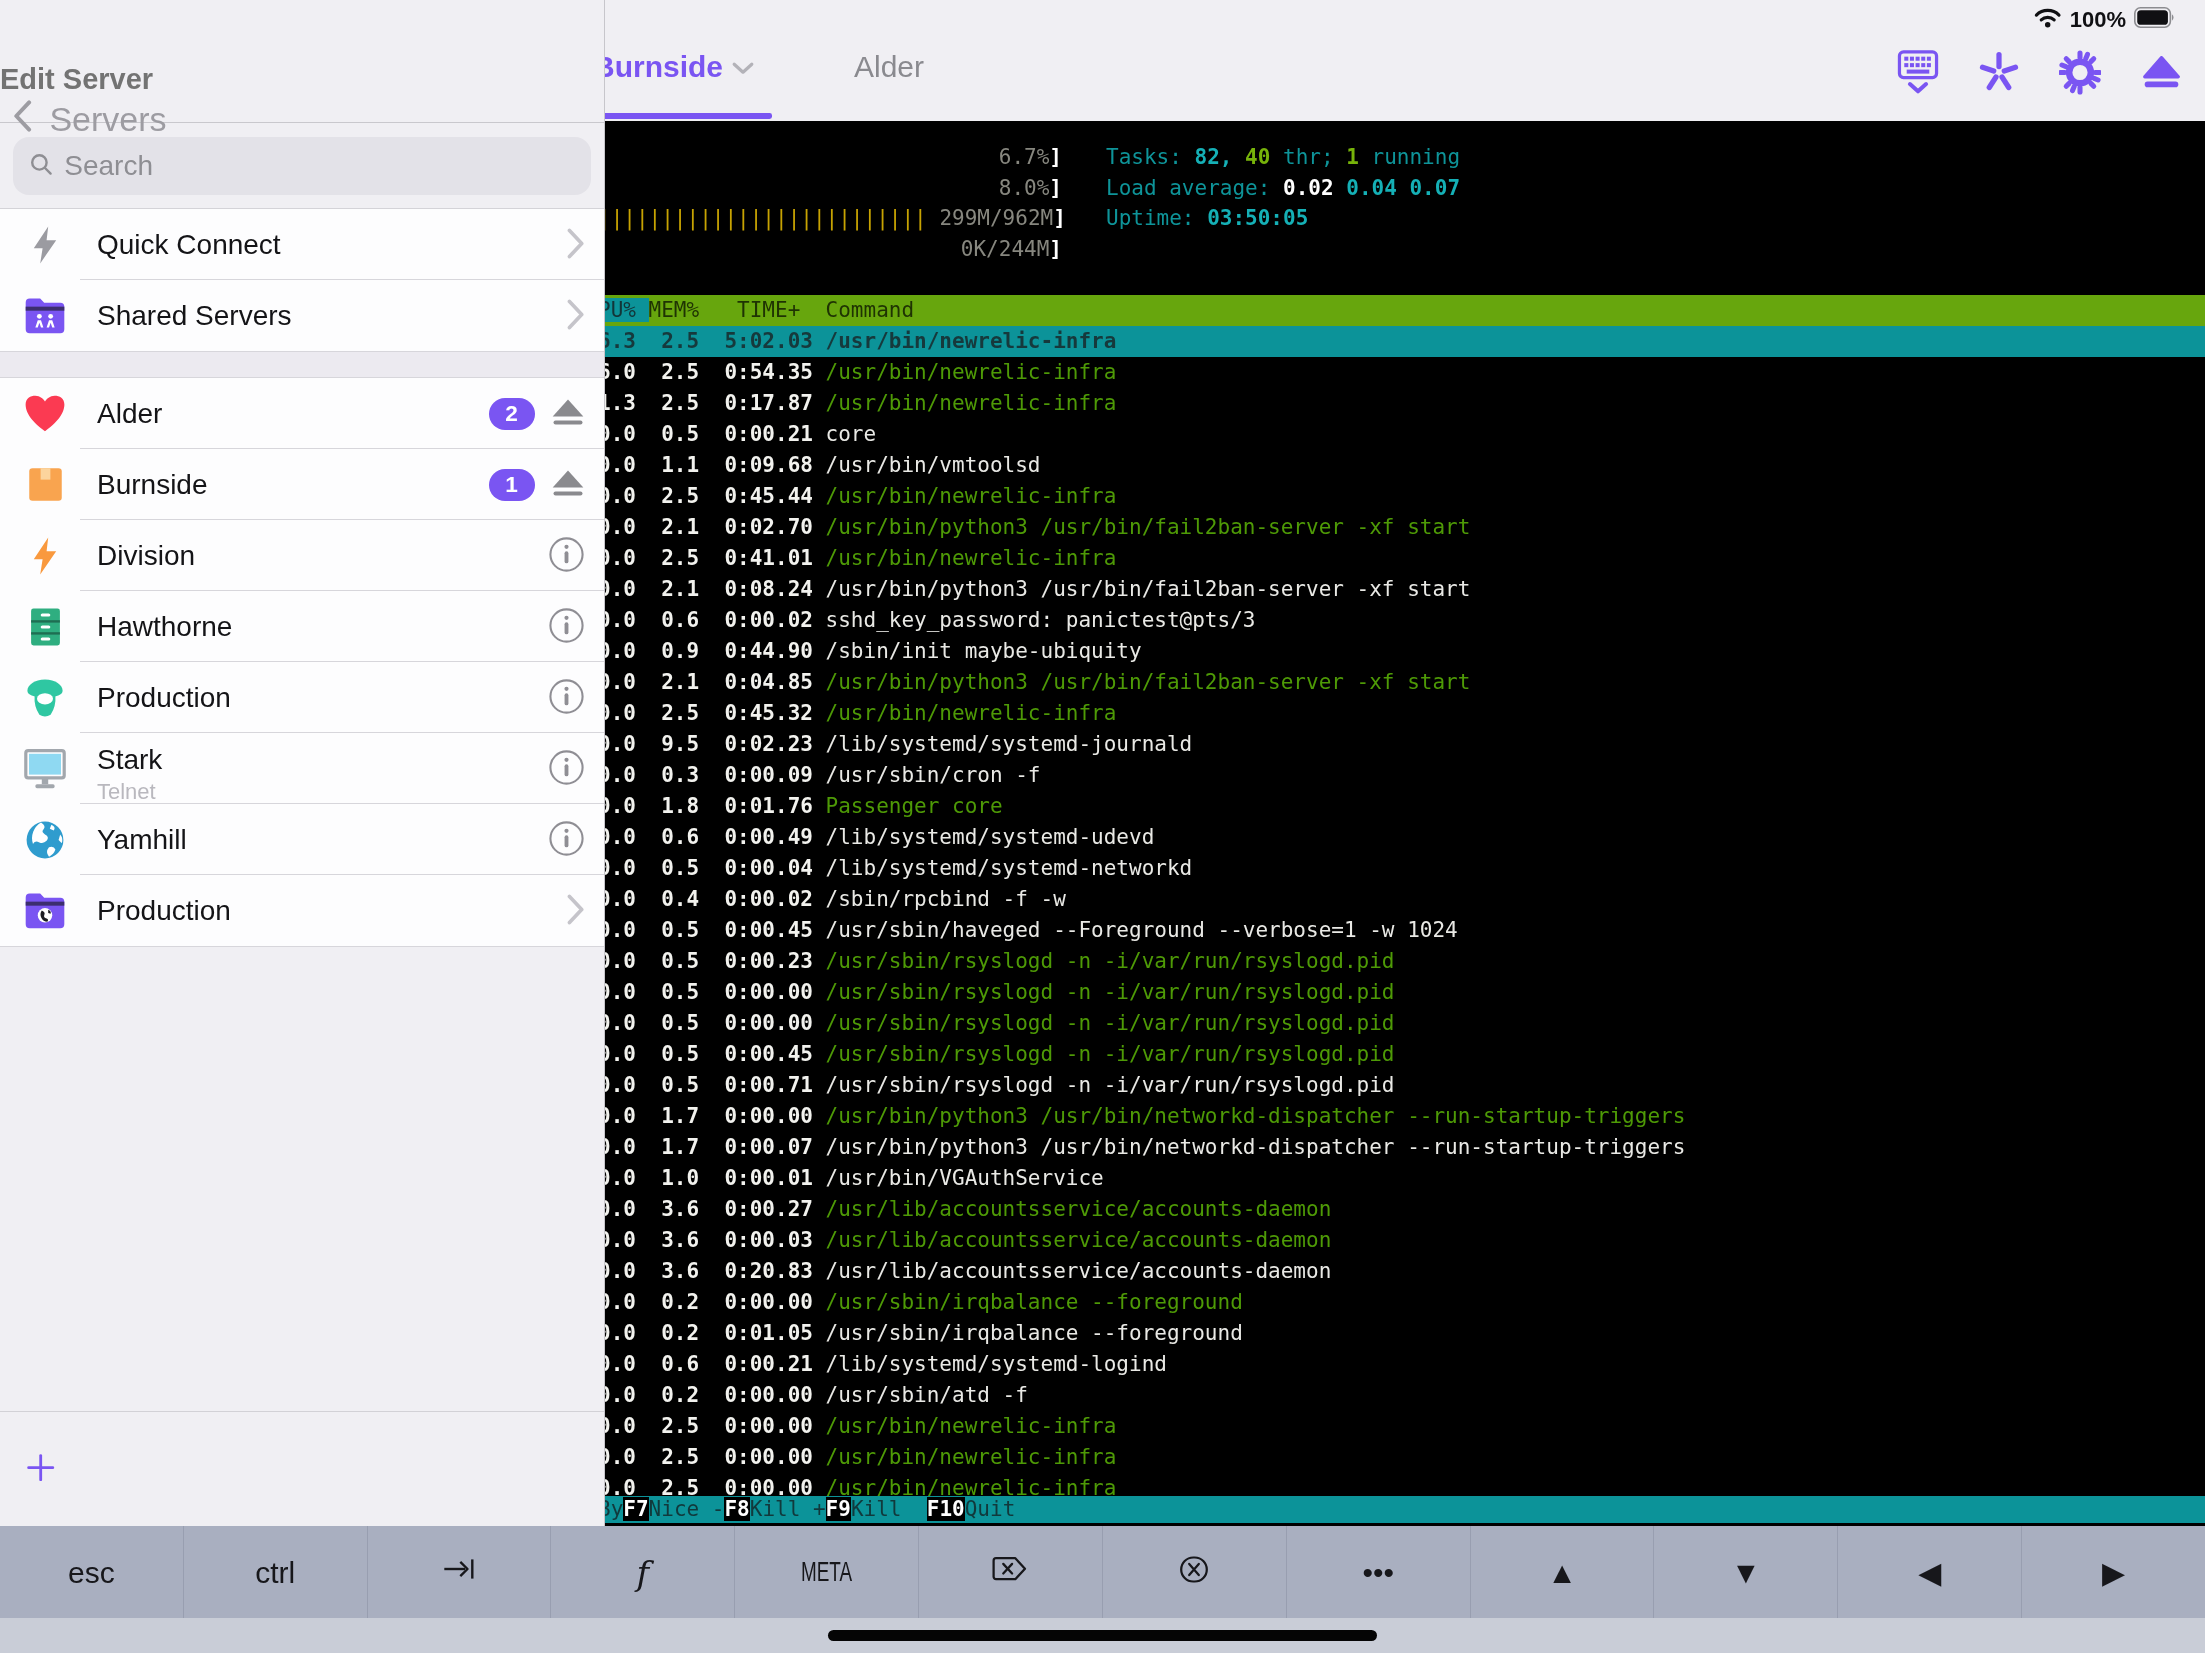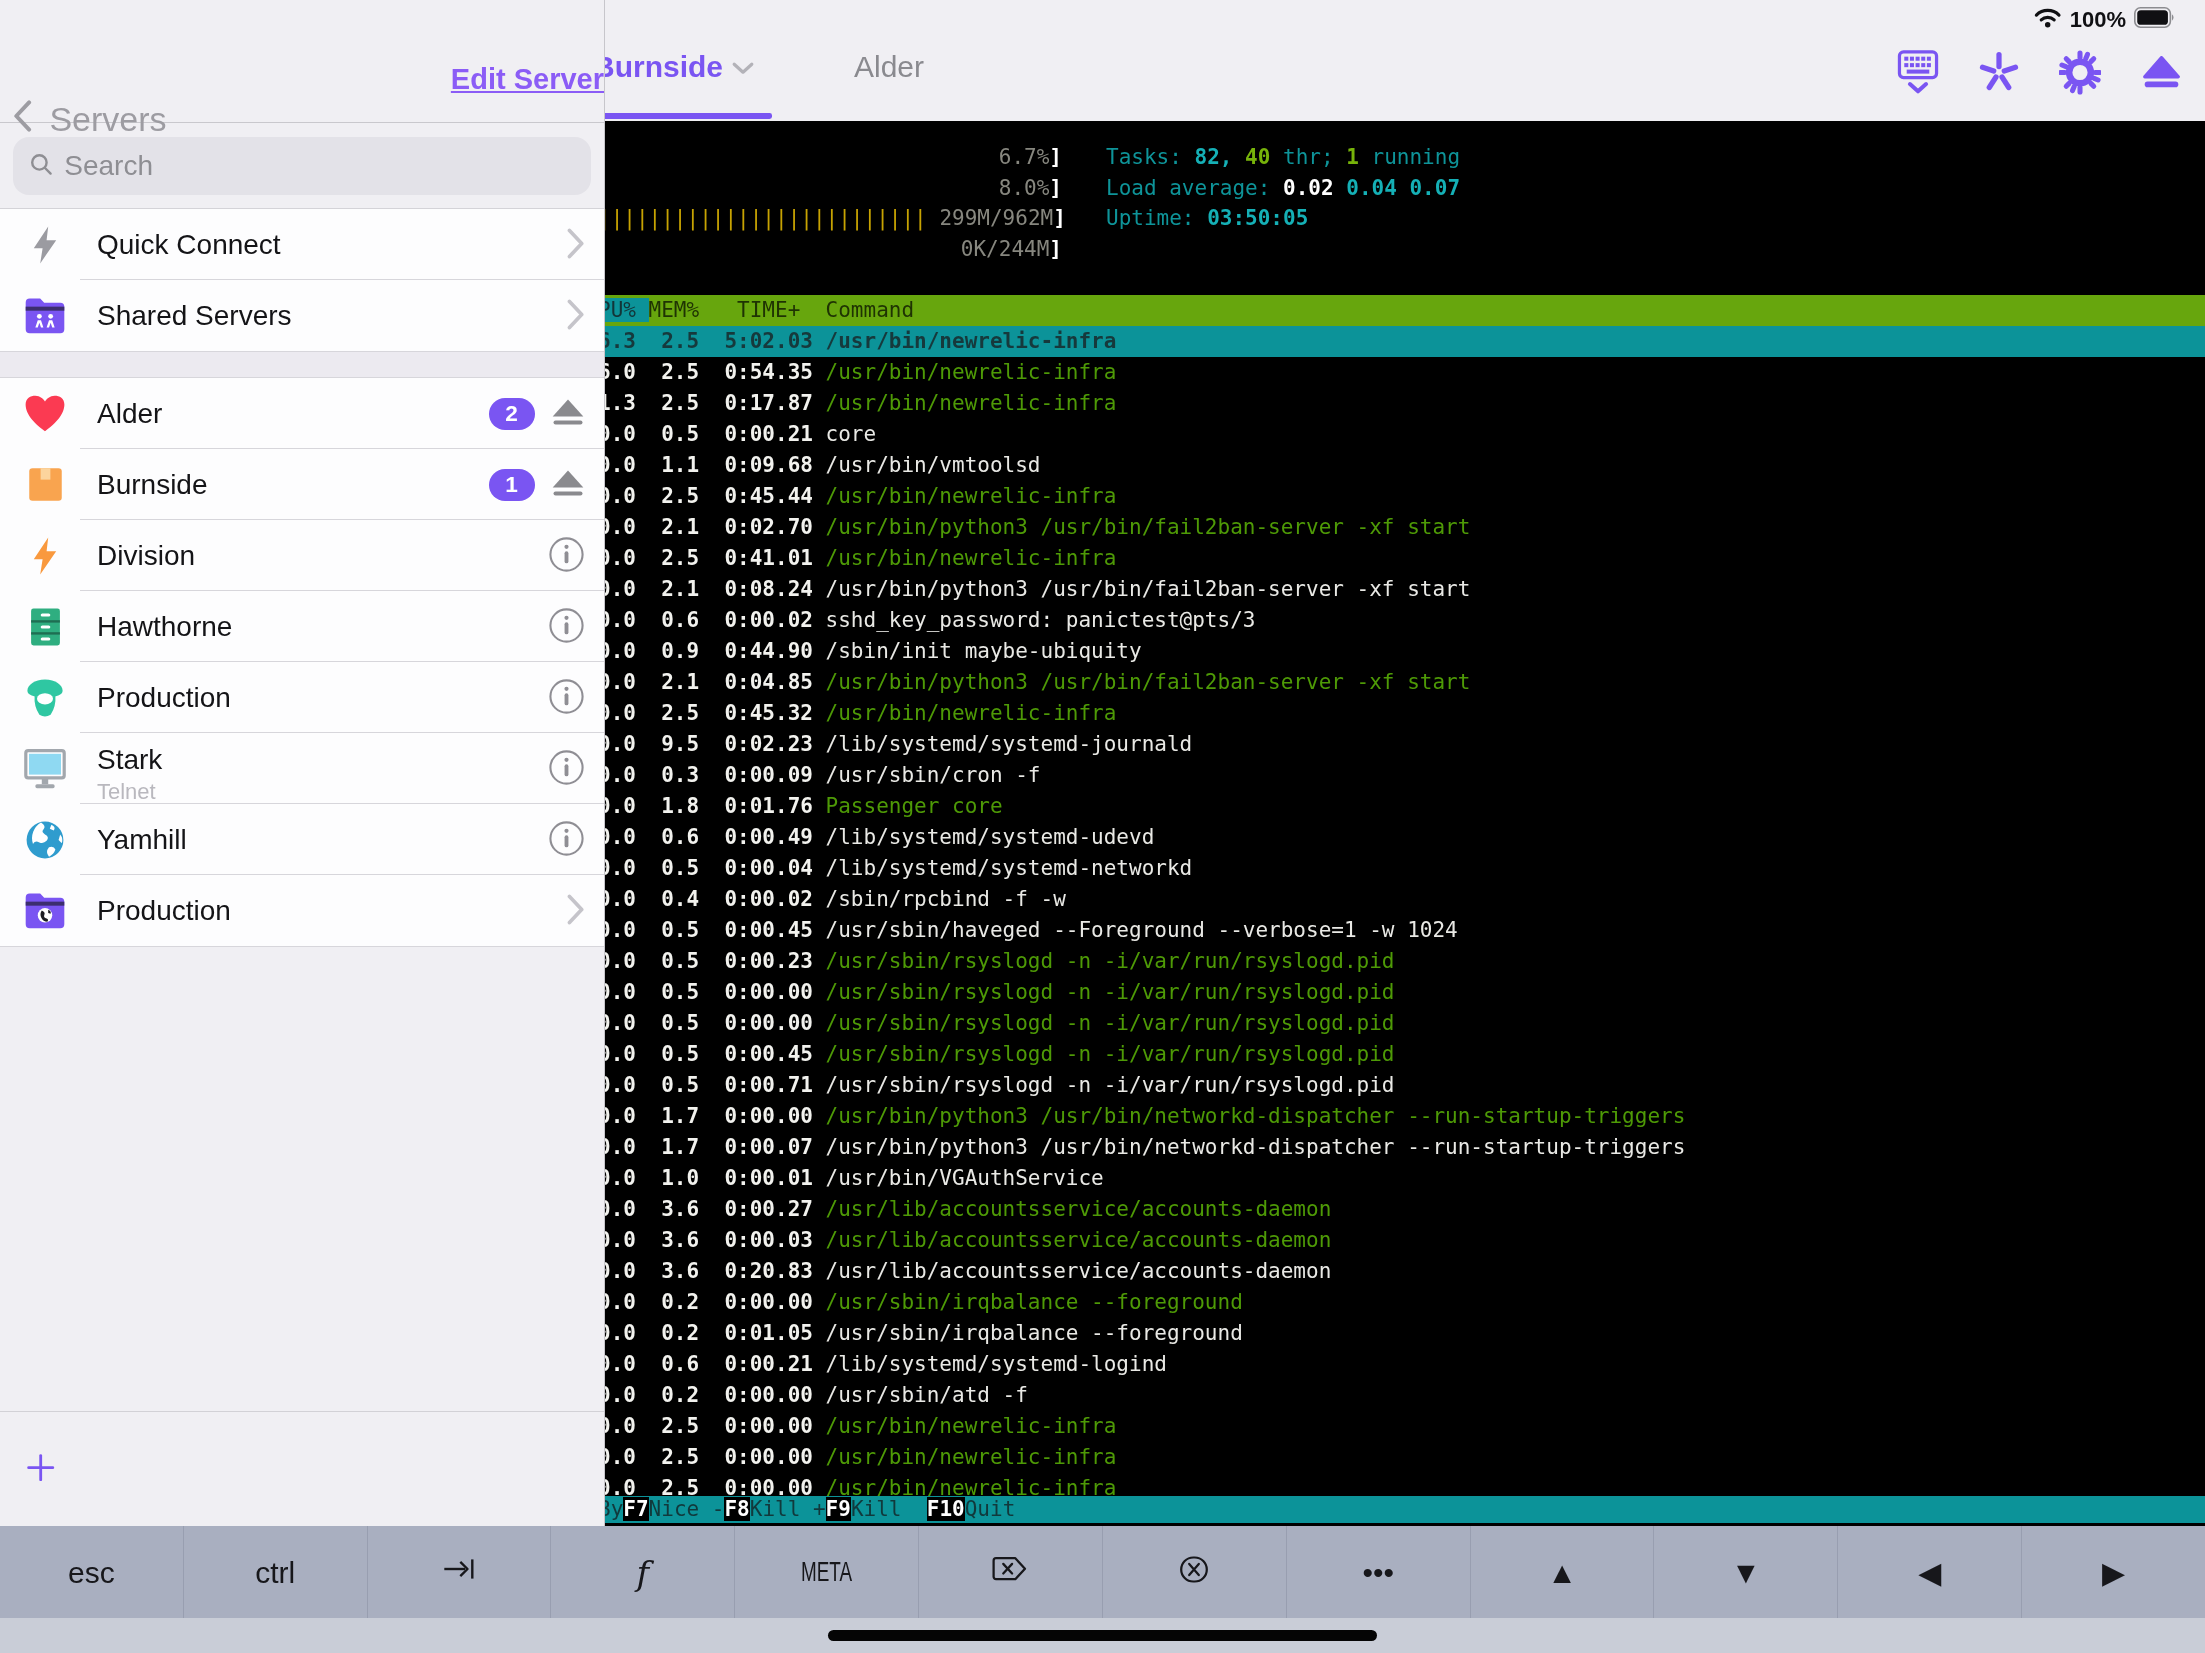--- a/index.html
+++ b/index.html
@@ -48,21 +48,21 @@
   .fbar .fk{ background:#000000; color:#ffffff; font-weight:bold; }
   .fbar .fl{ color:#11393c; }
 
   
   .sidebar{ position:absolute; left:0; top:0; width:605px; height:1526px; background:#f0eff3;
     border-right:0.8px solid #c7c6cb; z-index:3; display:flex; flex-direction:column; }
   .sb-status{ height:36px; flex:none; }
   .sb-nav{ position:relative; height:87px; flex:none; border-bottom:0.8px solid #c9c8cd; }
   .sb-back{ position:absolute; left:13px; top:22.6px; display:flex; align-items:center; gap:17px;
     font-size:34px; color:#9d9ca2;margin-top:41px; }
-  .sb-title{ position:absolute; left:0; top:27.4px; width:100%; text-align:right; font-size:29px; font-weight:700; color:#8b5cf6;text-decoration:underline; }
+  .sb-title{ position:absolute; left:0; top:27.4px; width:100%; text-align:left; font-size:29px; font-weight:700; color:#737373; }
   .sb-search{ height:86px; flex:none; border-bottom:0.8px solid #d4d3d8; display:flex; align-items:center; padding:0 13px; }
   .search-pill{ width:100%; height:58px; border-radius:16px; background:#e3e2e8; display:flex; align-items:center; padding:0 16px; gap:11.3px; }
   .search-pill .ph{ font-size:28px; color:#8e8e93; }
   .sb-row{ position:relative; height:71px; background:#fdfdfe; display:flex; align-items:center; }
   .sb-row .icon{ position:absolute; left:24px; width:42px; height:42px; display:flex; align-items:center; justify-content:center; }
   .sb-row .lbl{ position:absolute; left:97px; font-size:28px; color:#141417; }
   .sb-row .lbl .sub{ display:block; font-size:22px; color:#b9b8be; margin-top:3.2px; }
   .sb-row.two .lbl{ top:11.3px; }
   .sb-row .acc{ position:absolute; right:19.4px; display:flex; align-items:center; gap:16px; }
   .sb-row:not(:last-child)::after{ content:""; position:absolute; left:80px; right:0; bottom:0; height:0.8px; background:#d7d6db; }

